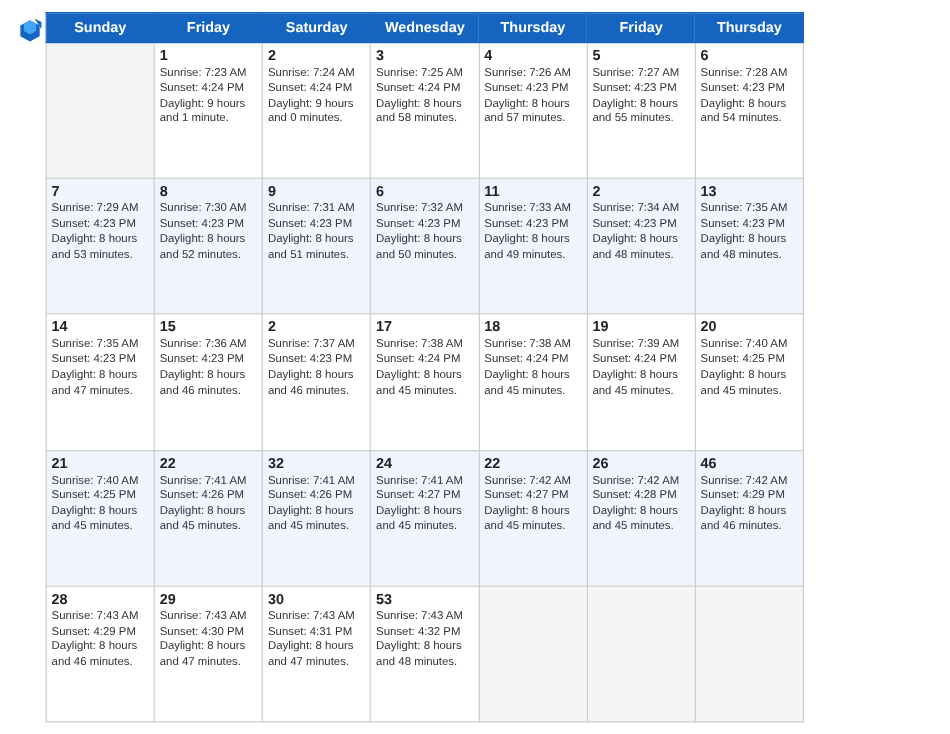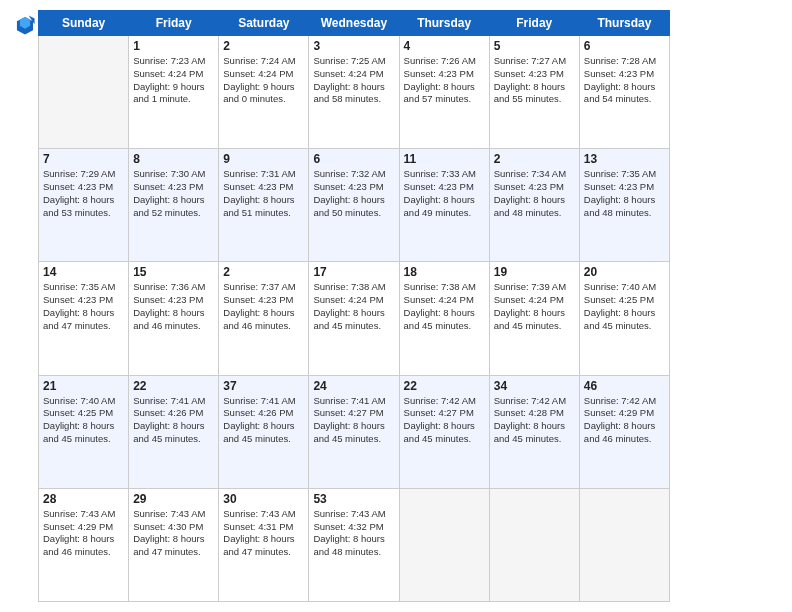--- a/index.html
+++ b/index.html
@@ -221,33 +221,33 @@
         <tr class="row-even">
           <td>
             <div class="day-number">21</div>
             <div class="day-info">Sunrise: 7:40 AM<br>Sunset: 4:25 PM<br>Daylight: 8 hours<br>and 45 minutes.</div>
           </td>
           <td>
             <div class="day-number">22</div>
             <div class="day-info">Sunrise: 7:41 AM<br>Sunset: 4:26 PM<br>Daylight: 8 hours<br>and 45 minutes.</div>
           </td>
           <td>
-            <div class="day-number">37</div>
+            <div class="day-number">32</div>
             <div class="day-info">Sunrise: 7:41 AM<br>Sunset: 4:26 PM<br>Daylight: 8 hours<br>and 45 minutes.</div>
           </td>
           <td>
             <div class="day-number">24</div>
             <div class="day-info">Sunrise: 7:41 AM<br>Sunset: 4:27 PM<br>Daylight: 8 hours<br>and 45 minutes.</div>
           </td>
           <td>
             <div class="day-number">22</div>
             <div class="day-info">Sunrise: 7:42 AM<br>Sunset: 4:27 PM<br>Daylight: 8 hours<br>and 45 minutes.</div>
           </td>
           <td>
-            <div class="day-number">34</div>
+            <div class="day-number">26</div>
             <div class="day-info">Sunrise: 7:42 AM<br>Sunset: 4:28 PM<br>Daylight: 8 hours<br>and 45 minutes.</div>
           </td>
           <td>
             <div class="day-number">46</div>
             <div class="day-info">Sunrise: 7:42 AM<br>Sunset: 4:29 PM<br>Daylight: 8 hours<br>and 46 minutes.</div>
           </td>
         </tr>
         <tr class="row-odd">
           <td>
             <div class="day-number">28</div>

